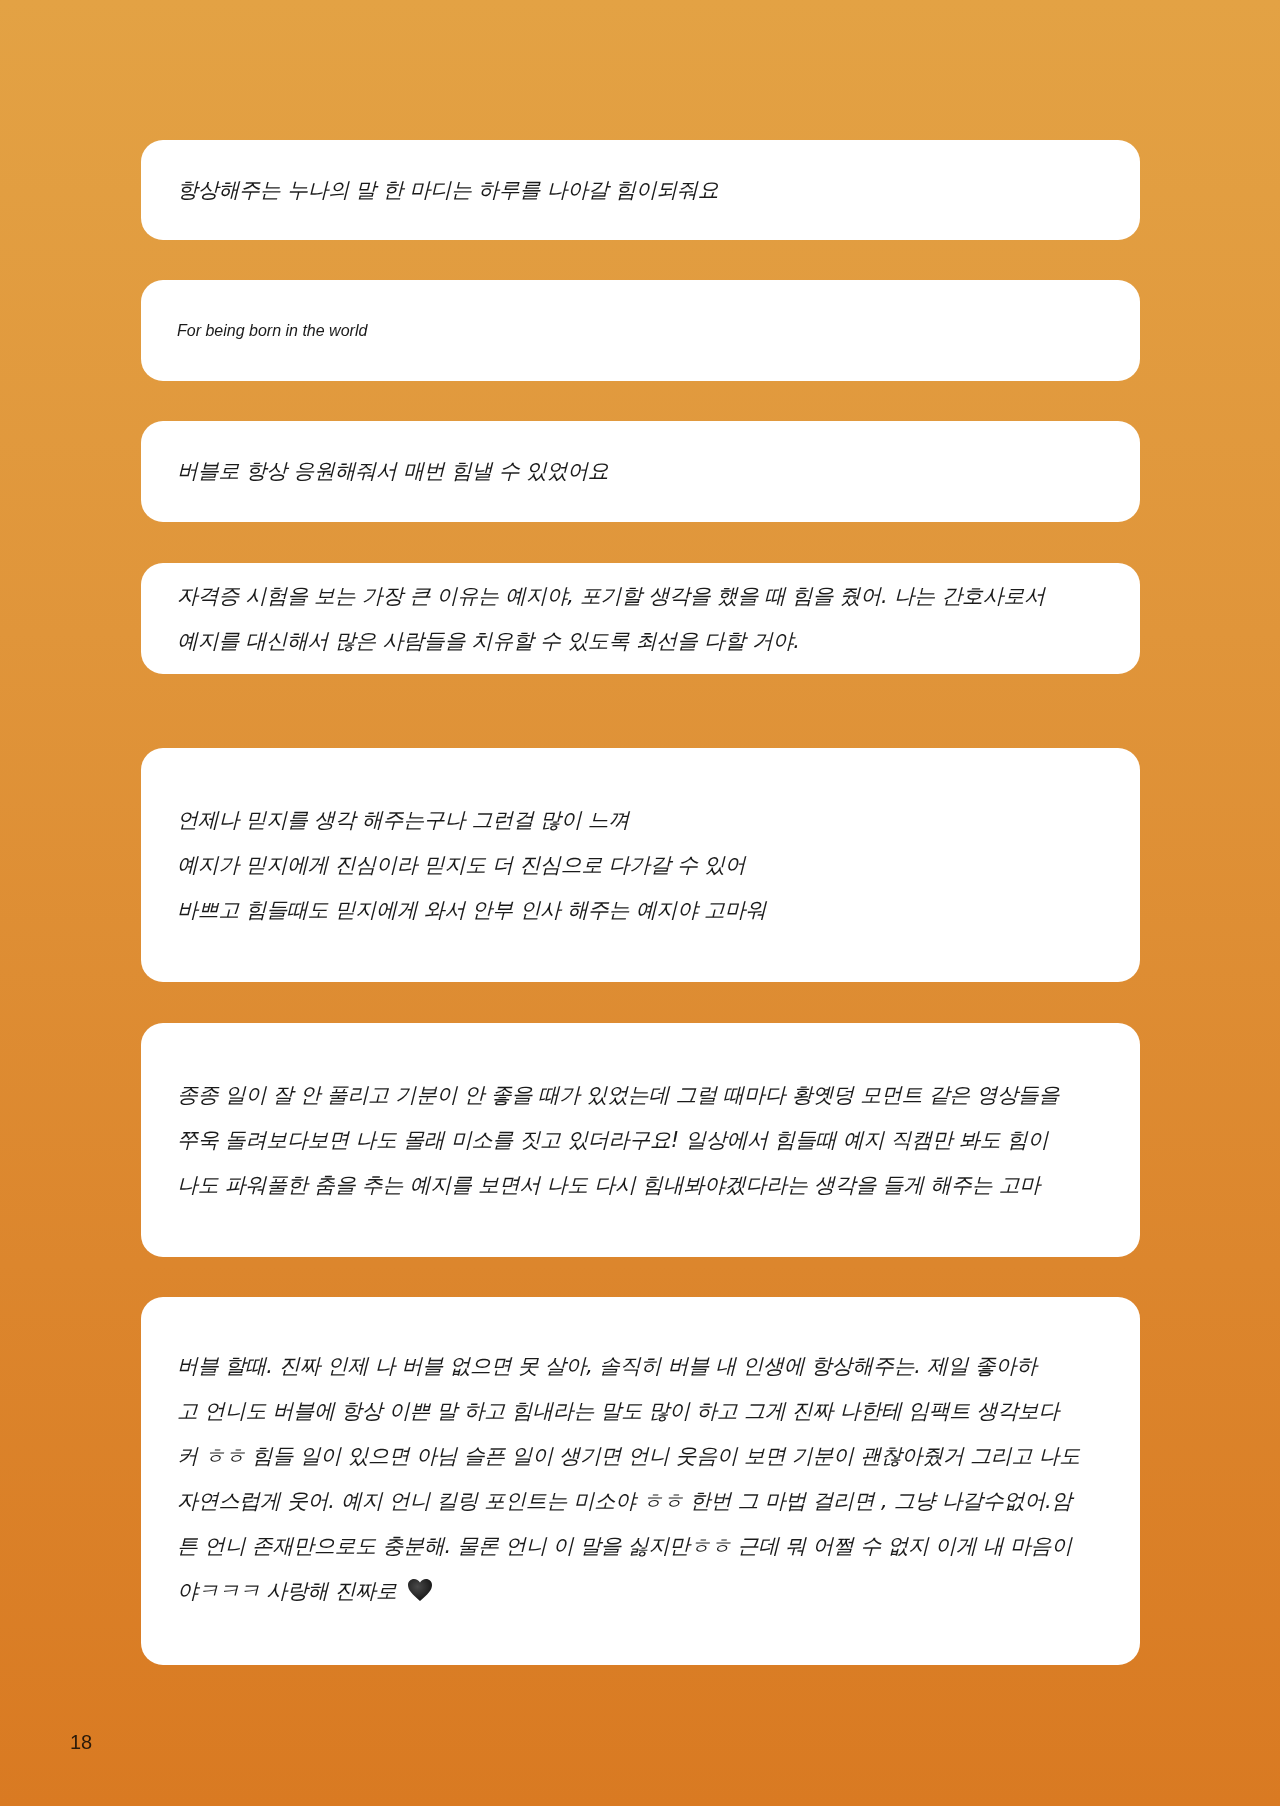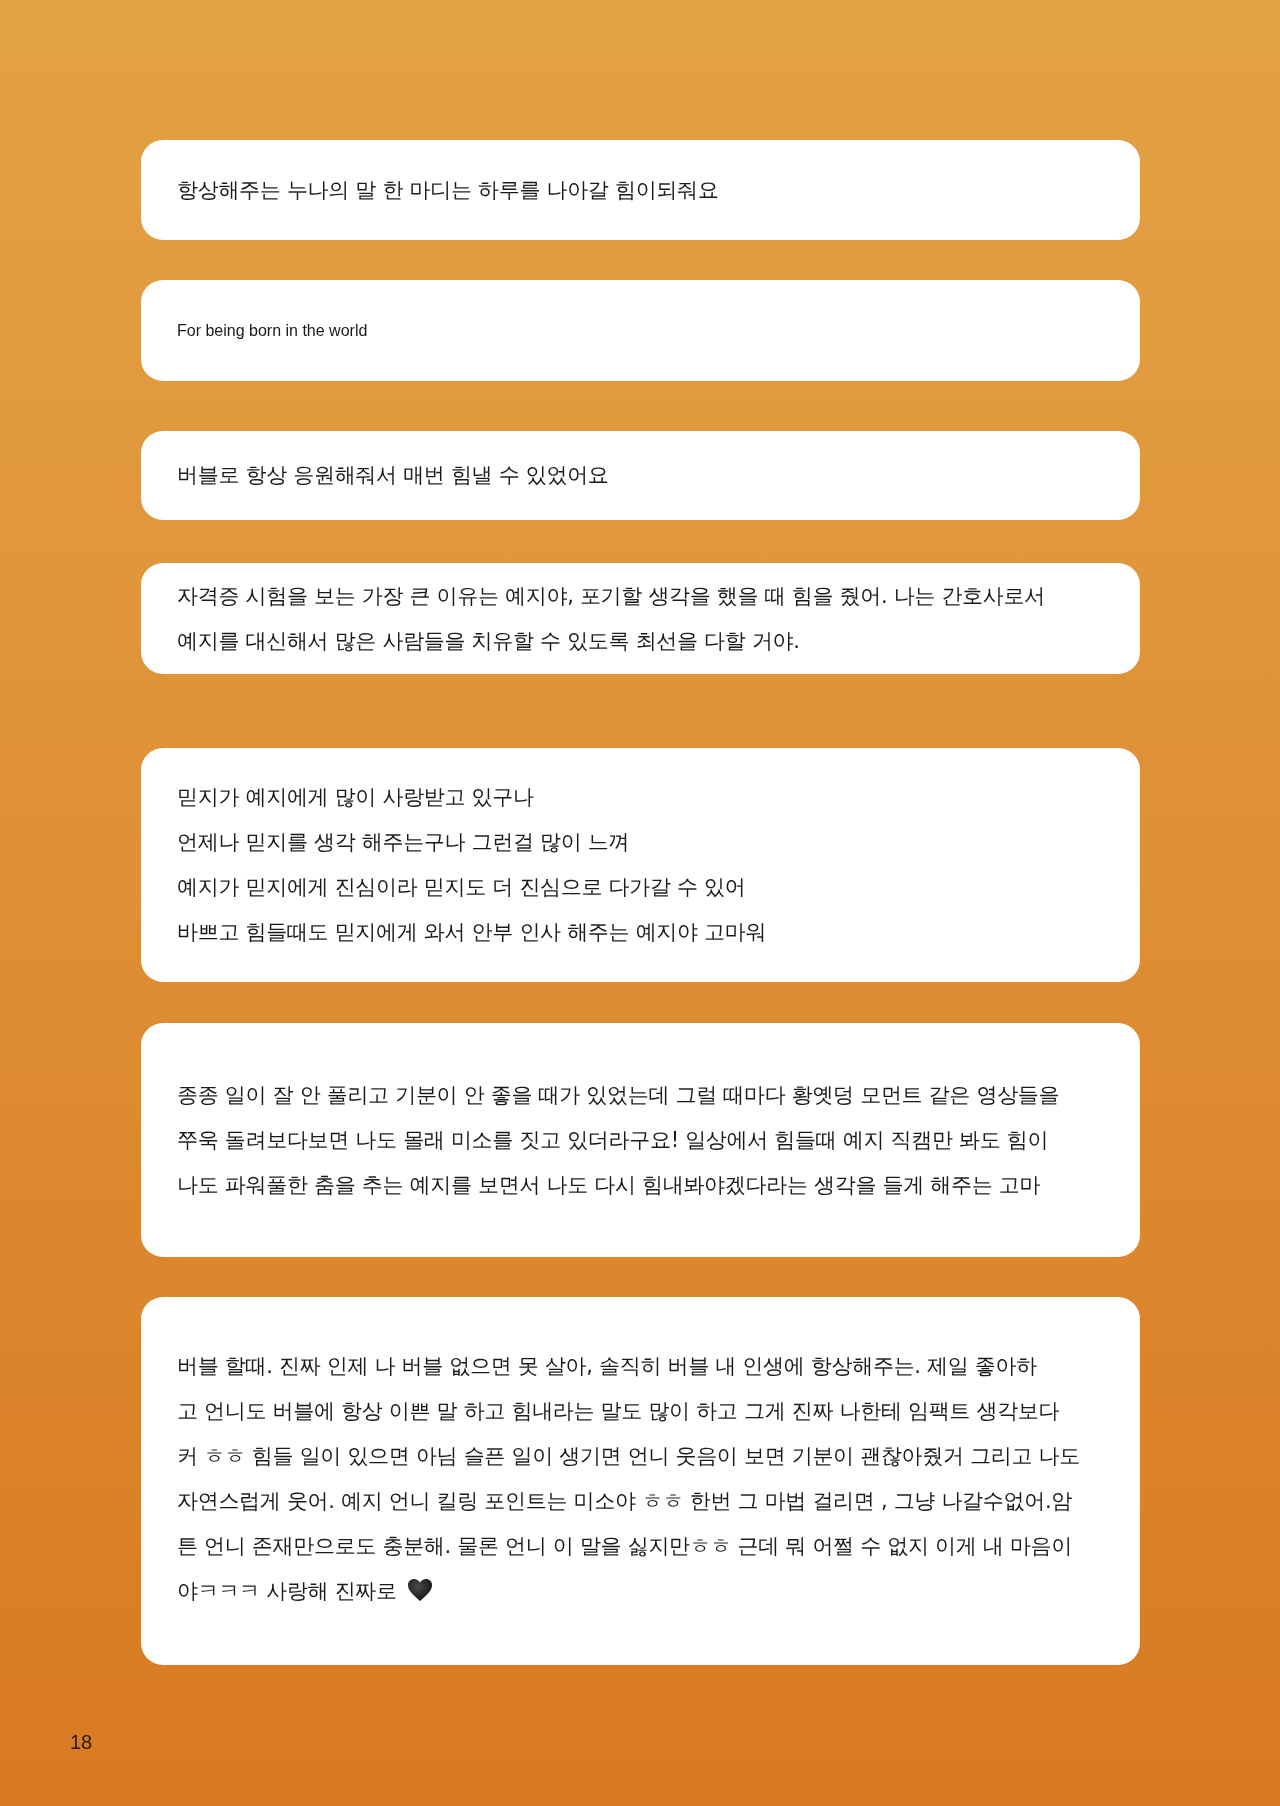--- a/index.html
+++ b/index.html
@@ -19,20 +19,21 @@
       position: absolute;
       left: 141px;
       width: 999px;
       background: #ffffff;
       border-radius: 22px;
       box-sizing: border-box;
       padding: 12px 36px;
       display: flex;
       flex-direction: column;
       justify-content: center;
+      font-style: italic;
     }
     .line {
       font-size: 21px;
       line-height: 45px;
       white-space: nowrap;
       letter-spacing: -0.3px;
     }
     .line.en {
       font-family: "Liberation Sans", sans-serif;
       font-size: 16px;
@@ -56,31 +57,30 @@
 <body>
 
 <div class="card" style="top:140px;height:100px;">
   <div class="line">항상해주는 누나의 말 한 마디는 하루를 나아갈 힘이되줘요</div>
 </div>
 
 <div class="card" style="top:280px;height:101px;">
   <div class="line en">For being born in the world</div>
 </div>
 
-<div class="card" style="top:431px;height:89px;">
+<div class="card" style="top:421px;height:101px;">
   <div class="line">버블로 항상 응원해줘서 매번 힘낼 수 있었어요</div>
 </div>
 
 <div class="card" style="top:563px;height:111px;">
   <div class="line">자격증 시험을 보는 가장 큰 이유는 예지야, 포기할 생각을 했을 때 힘을 줬어. 나는 간호사로서</div>
   <div class="line">예지를 대신해서 많은 사람들을 치유할 수 있도록 최선을 다할 거야.</div>
 </div>
 
 <div class="card" style="top:748px;height:234px;">
-  <div class="line">믿지가 예지에게 많이 사랑받고 있구나</div>
   <div class="line">언제나 믿지를 생각 해주는구나 그런걸 많이 느껴</div>
   <div class="line">예지가 믿지에게 진심이라 믿지도 더 진심으로 다가갈 수 있어</div>
   <div class="line">바쁘고 힘들때도 믿지에게 와서 안부 인사 해주는 예지야 고마워</div>
 </div>
 
 <div class="card" style="top:1023px;height:234px;">
   <div class="line">종종 일이 잘 안 풀리고 기분이 안 좋을 때가 있었는데 그럴 때마다 황옛덩 모먼트 같은 영상들을</div>
   <div class="line">쭈욱 돌려보다보면 나도 몰래 미소를 짓고 있더라구요! 일상에서 힘들때 예지 직캠만 봐도 힘이</div>
   <div class="line">나도 파워풀한 춤을 추는 예지를 보면서 나도 다시 힘내봐야겠다라는 생각을 들게 해주는 고마</div>
 </div>

